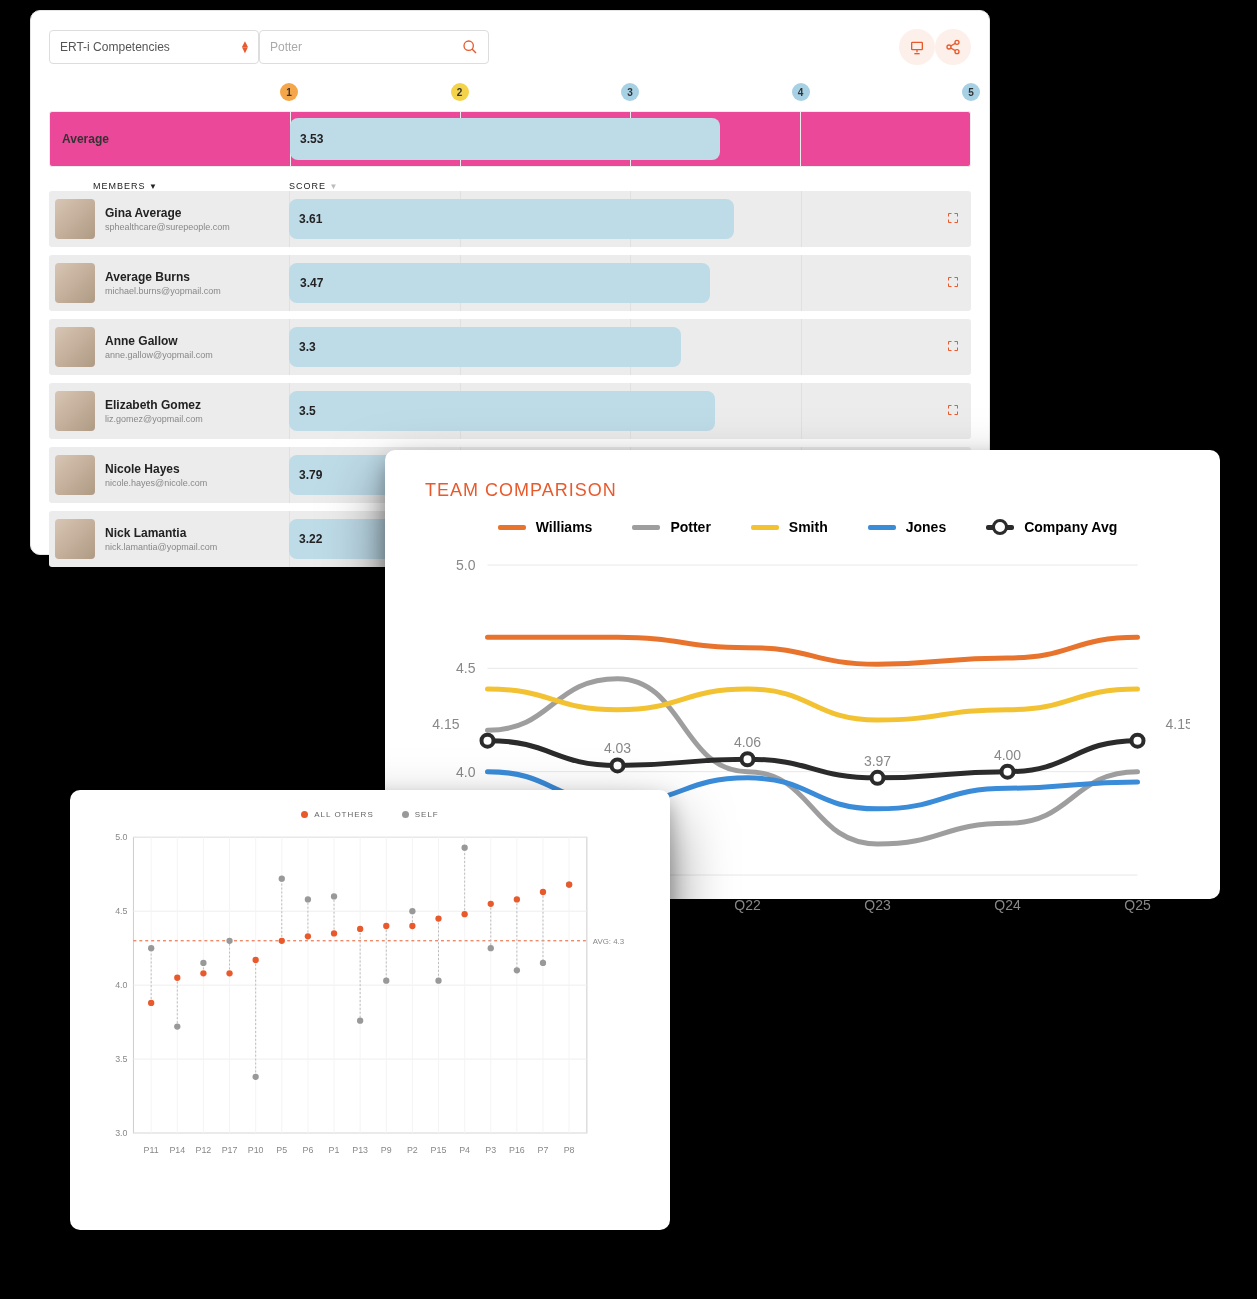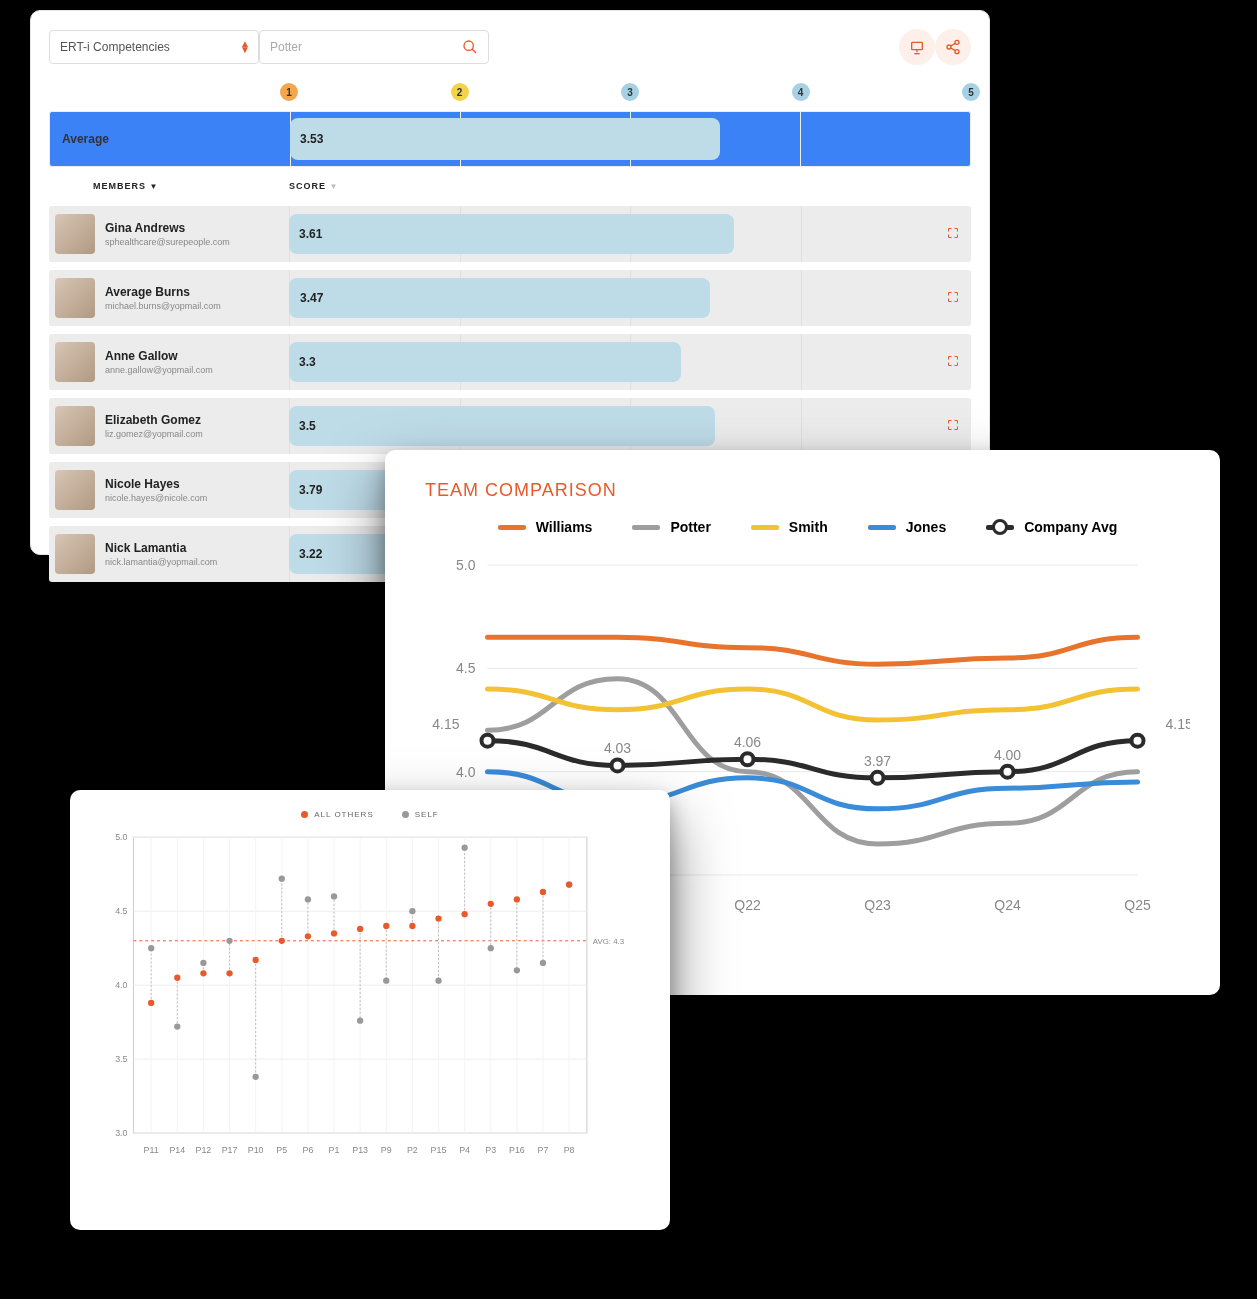--- a/index.html
+++ b/index.html
@@ -60,39 +60,39 @@
     display: flex; align-items: center; justify-content: center;
     font-size: 10px; font-weight: 700; color: #333;
   }
   .pip-orange { background: #f4a64a; }
   .pip-yellow { background: #f3d34a; }
   .pip-blue   { background: #a6d0e4; }
 
   .avg-row {
     display: flex; align-items: center; height: 56px;
     border: 1px solid #eee; margin: 8px 8px 0 8px; border-radius: 3px;
-    background: #3b82f6;
+    background: #ec4899;
   }
   .avg-row .label { width: 240px; padding-left: 12px; font-size: 12px; font-weight: 700; color: #333; }
   .bar-cell {
     flex: 1; position: relative; height: 100%;
   }
   .bar-cell .grid-line {
     position: absolute; top: 0; bottom: 0; width: 1px; background: #eee;
   }
   .bar {
     position: absolute; left: 0; top: 6px; bottom: 6px;
     background: #bedbe8; display: flex; align-items: center;
     padding-left: 10px; font-size: 12px; font-weight: 700; color: #222;
     border-radius: 8px;
   }
 
   .headers {
-    display: flex; margin: 14px 8px 15px 8px; font-size: 9px; letter-spacing: 1px;
-    font-weight: 700; color: #222;
+    display: flex; margin: 14px 8px 0 8px; font-size: 9px; letter-spacing: 1px;
+    font-weight: 400; color: #222;
   }
   .headers .h1 { width: 240px; padding-left: 44px; }
   .headers .sort { font-size: 8px; }
 
   .member-row {
     display: flex; align-items: stretch; height: 56px;
     margin: 0 8px 8px 8px; border-radius: 3px; overflow: hidden;
   }
   .member-info {
     width: 240px; display: flex; align-items: center; gap: 10px;
@@ -112,21 +112,21 @@
     position: absolute; top: 0; bottom: 0; width: 1px; background: rgba(0,0,0,0.05);
   }
   .member-bar .bar { top: 8px; bottom: 8px; }
   .member-bar .expand {
     position: absolute; right: 12px; top: 50%; transform: translateY(-50%);
     color: #e85a2c;
   }
 
   
   .card-team {
-    left: 385px; top: 450px; width: 835px; height: 545px;
+    left: 385px; top: 450px; width: 835px; height: 449px;
     padding: 30px 30px 30px 40px;
   }
   .card-team h2 {
     font-size: 18px; font-weight: 400; color: #e85a2c; letter-spacing: 1px;
     margin-bottom: 18px;
   }
   .legend-row {
     display: flex; justify-content: center; gap: 40px; align-items: center;
     font-size: 14px; font-weight: 700; margin-bottom: 20px;
   }
@@ -237,21 +237,21 @@
       <span>SCORE</span>
       <span class="sort" style="color:#bbb"> ▼</span>
     </div>
   </div>
 
   <div id="members-list">
       <div class="member-row">
       <div class="member-info">
         <div class="avatar"></div>
         <div class="member-text">
-          <div class="name">Gina Andrews</div>
+          <div class="name">Gina Average</div>
           <div class="email">sphealthcare@surepeople.com</div>
         </div>
       </div>
       <div class="member-bar">
           <div class="grid-line" style="left: 0%;"></div>
           <div class="grid-line" style="left: 25%;"></div>
           <div class="grid-line" style="left: 50%;"></div>
           <div class="grid-line" style="left: 75%;"></div>
           <div class="bar" style="width: 65.25%;">3.61</div>
           <span class="expand"><svg width="12" height="12" viewBox="0 0 24 24" fill="none" stroke="#e85a2c" stroke-width="2">

